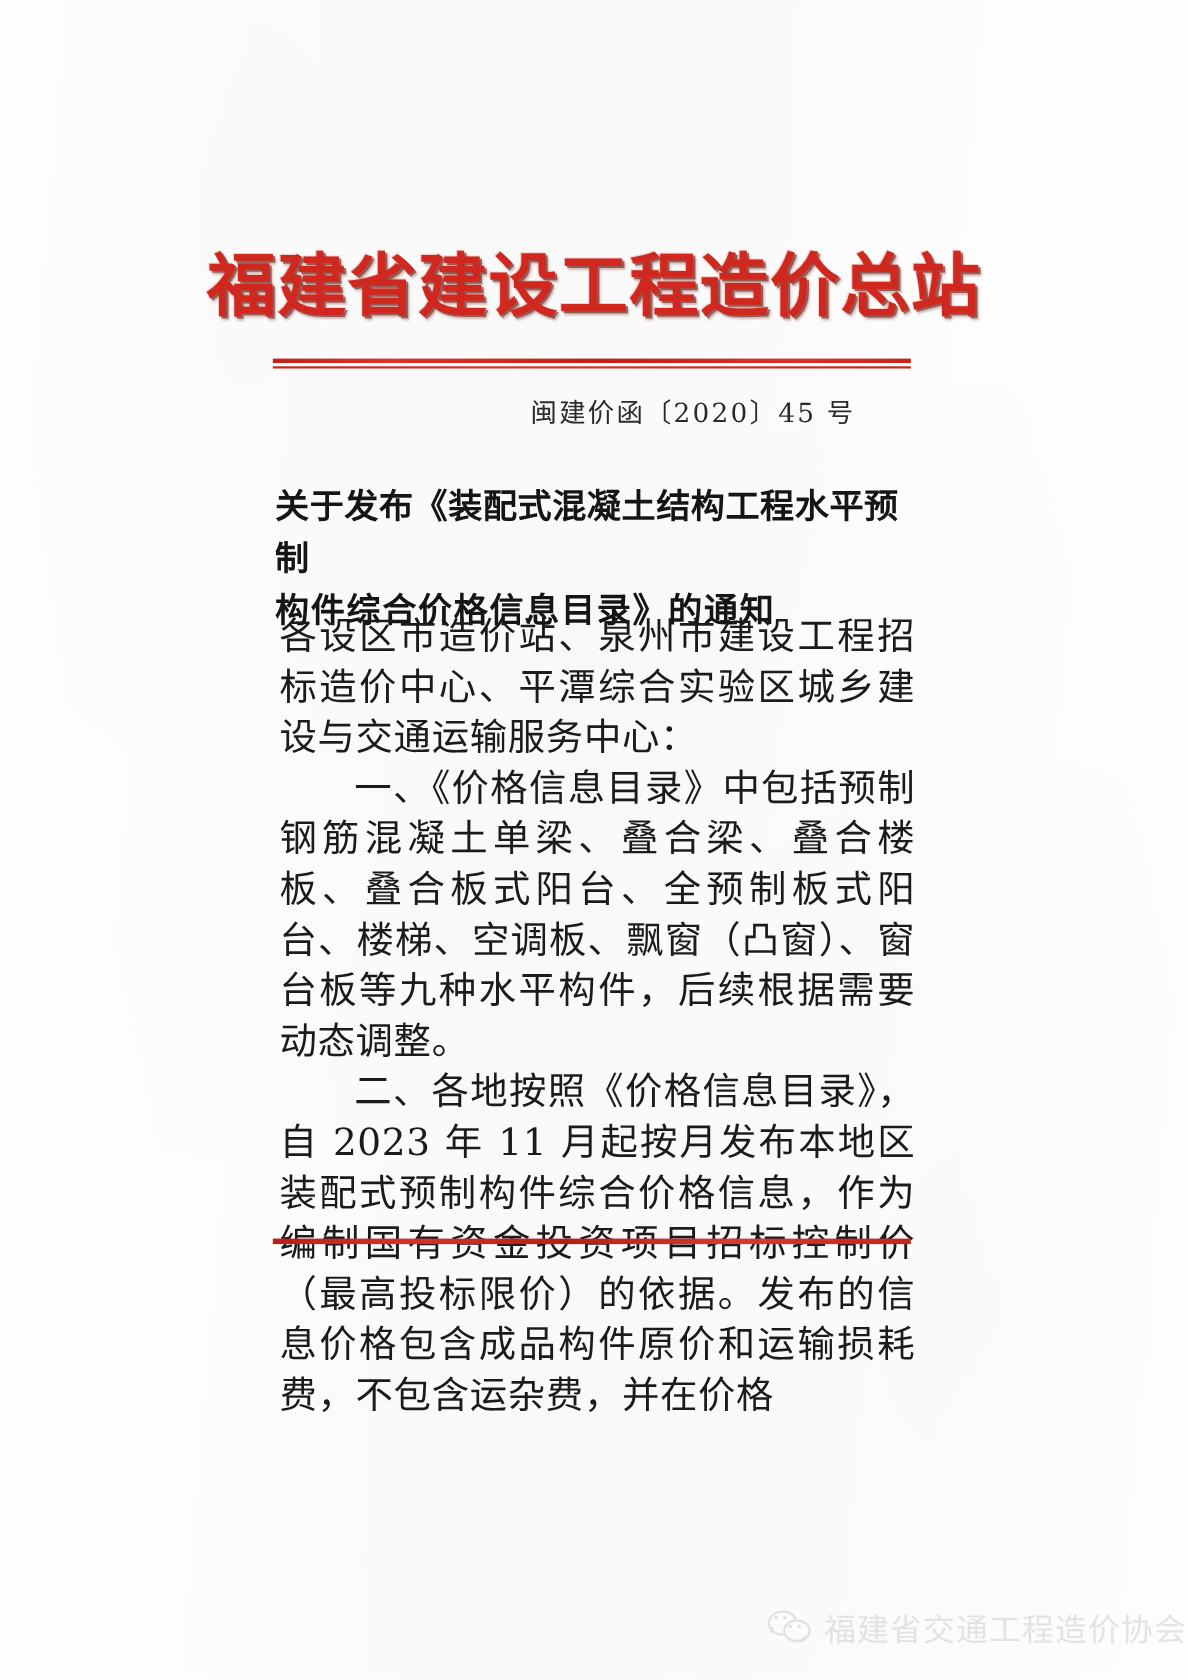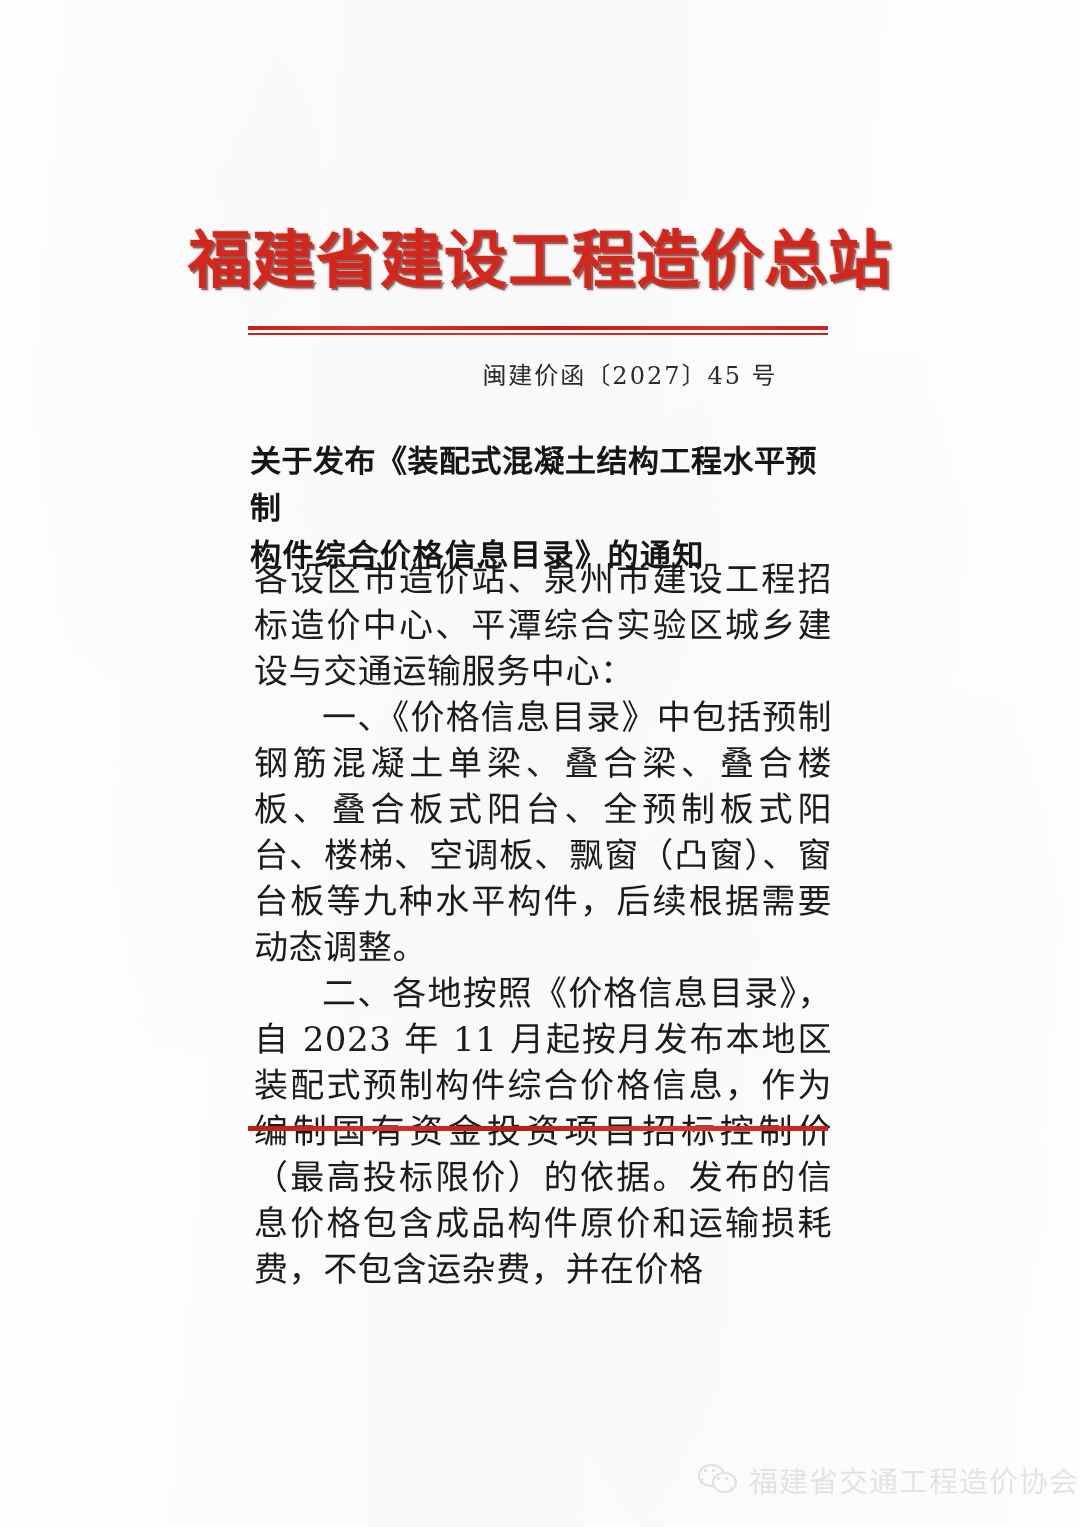--- a/index.html
+++ b/index.html
@@ -224,21 +224,21 @@
   <div class="masthead">
     <span class="masthead-title">福建省建设工程造价总站</span>
   </div>
 
   <div class="rule-double">
     <div class="bar-thick"></div>
     <div class="bar-thin"></div>
   </div>
 
   <div class="doc-number">
-    <span class="dn-inner">闽建价函〔2027〕45 号</span>
+    <span class="dn-inner">闽建价函〔2020〕45 号</span>
   </div>
 
   <div class="doc-title">
     <span class="tl tl-1">关于发布《装配式混凝土结构工程水平预制</span>
     <span class="tl tl-2">构件综合价格信息目录》的通知</span>
   </div>
 
   <div class="body-text">
     <p>各设区市造价站、泉州市建设工程招标造价中心、平潭综合实验区城乡建设与交通运输服务中心：</p>
     <p class="indent">一、《价格信息目录》中包括预制钢筋混凝土单梁、叠合梁、叠合楼板、叠合板式阳台、全预制板式阳台、楼梯、空调板、飘窗（凸窗）、窗台板等九种水平构件，后续根据需要动态调整。</p>

